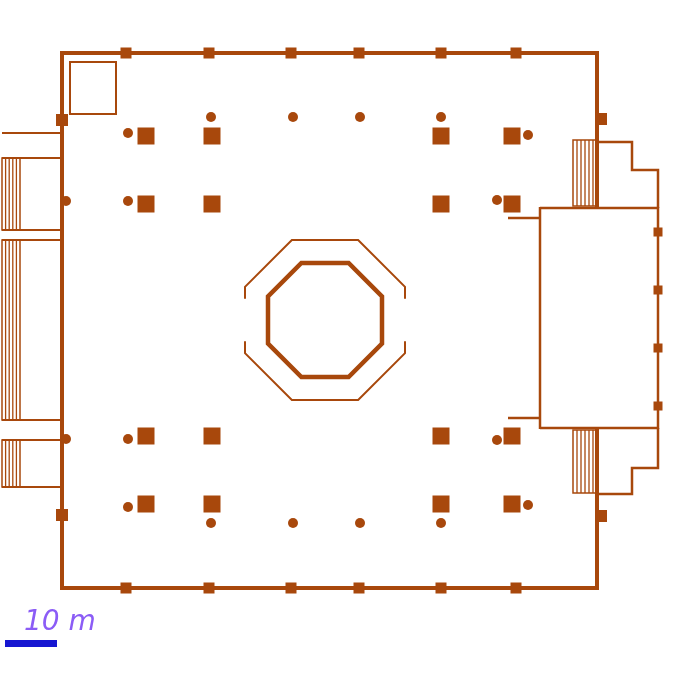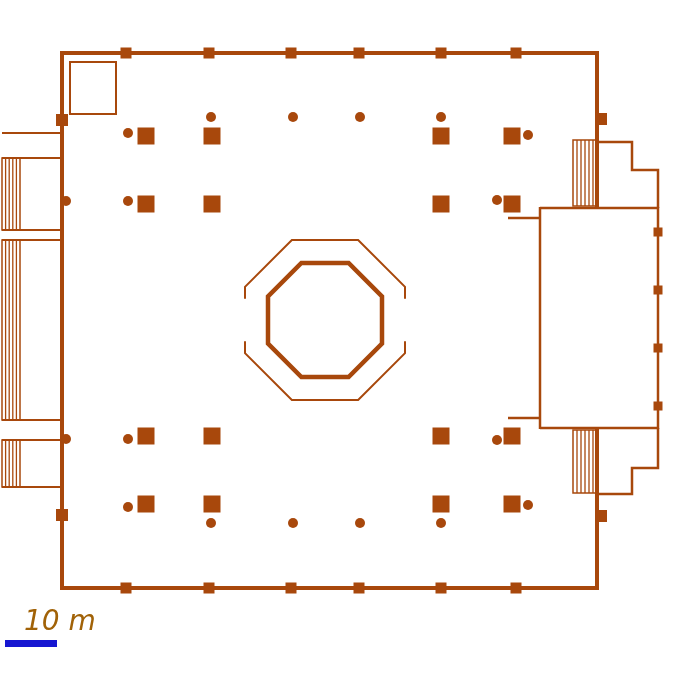--- a/index.html
+++ b/index.html
@@ -120,14 +120,14 @@
     <circle cx="211" cy="523" r="5" fill="#a8480c"></circle>
     <circle cx="293" cy="523" r="5" fill="#a8480c"></circle>
     <circle cx="360" cy="523" r="5" fill="#a8480c"></circle>
     <circle cx="441" cy="523" r="5" fill="#a8480c"></circle>
     <circle cx="528" cy="505" r="5" fill="#a8480c"></circle>
     <polygon points="301.38982694473356,263 348.61017305526644,263 382,296.38982694473356 382,343.61017305526644 348.61017305526644,377 301.38982694473356,377 268,343.61017305526644 268,296.38982694473356" fill="none" stroke="#a8480c" stroke-width="4.5"></polygon>
     <polyline points="245,298.8629150101524 245,286.8629150101524 291.8629150101524,240 358.1370849898476,240 405,286.8629150101524 405,298.8629150101524" fill="none" stroke="#a8480c" stroke-width="2"></polyline>
     <polyline points="405,341.1370849898476 405,353.1370849898476 358.1370849898476,400 291.8629150101524,400 245,353.1370849898476 245,341.1370849898476" fill="none" stroke="#a8480c" stroke-width="2"></polyline>
   </svg>
 
-<div class="scale-label" style="color: #a16207;">10 m</div>
+<div class="scale-label" style="color: #8b5cf6;">10 m</div>
 <div class="scale-rule" style="background: rgb(22, 22, 209);"></div>
 
 </body></html>

